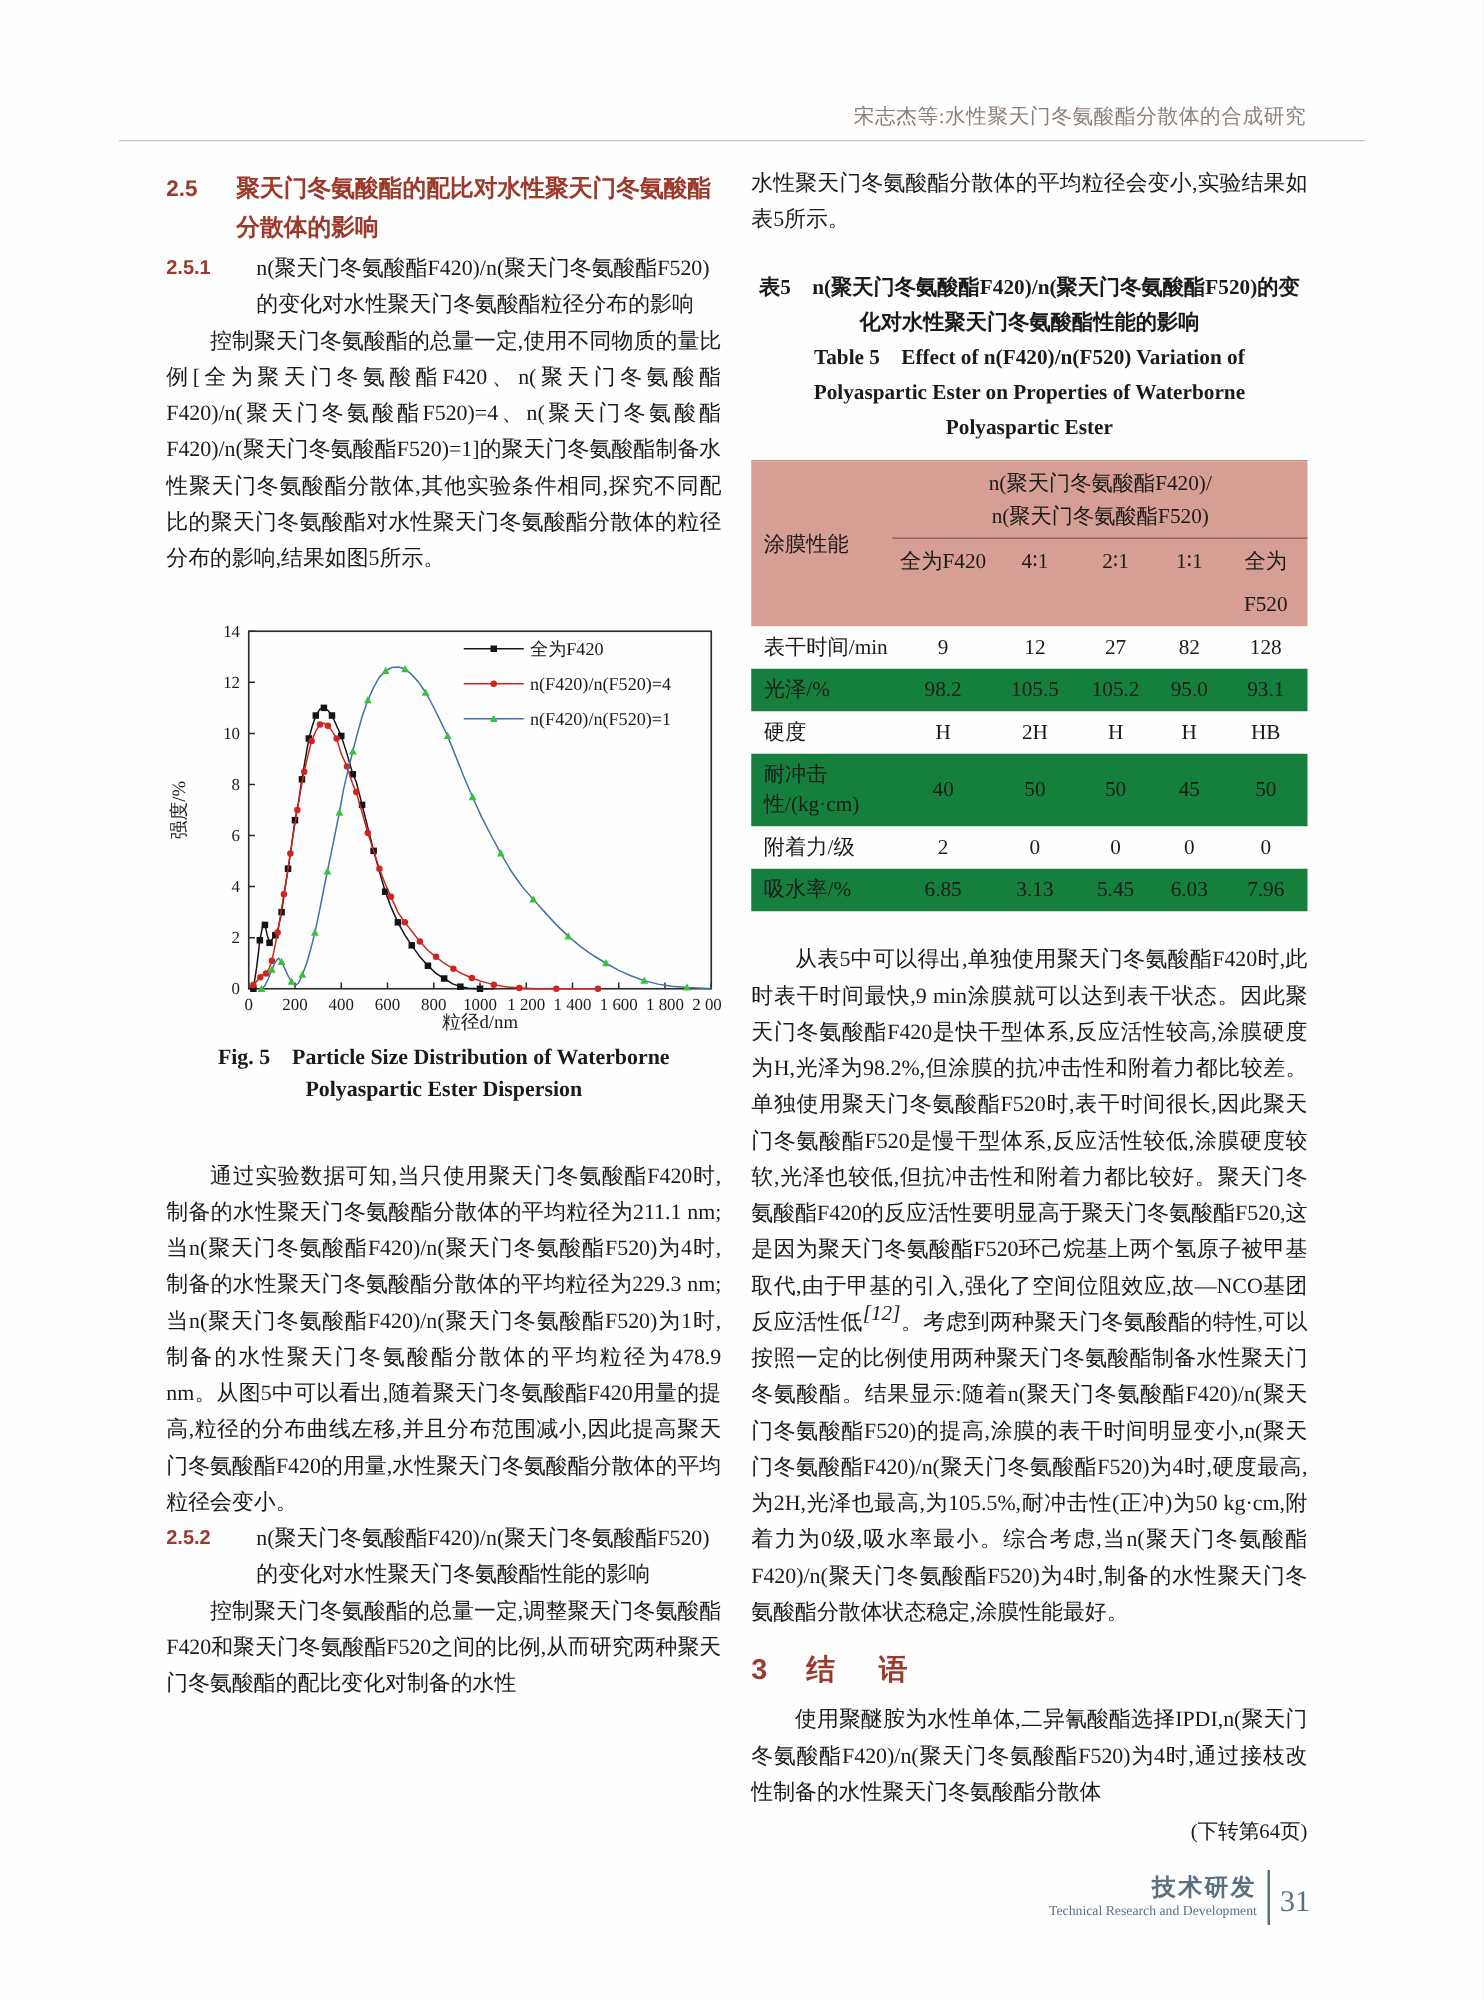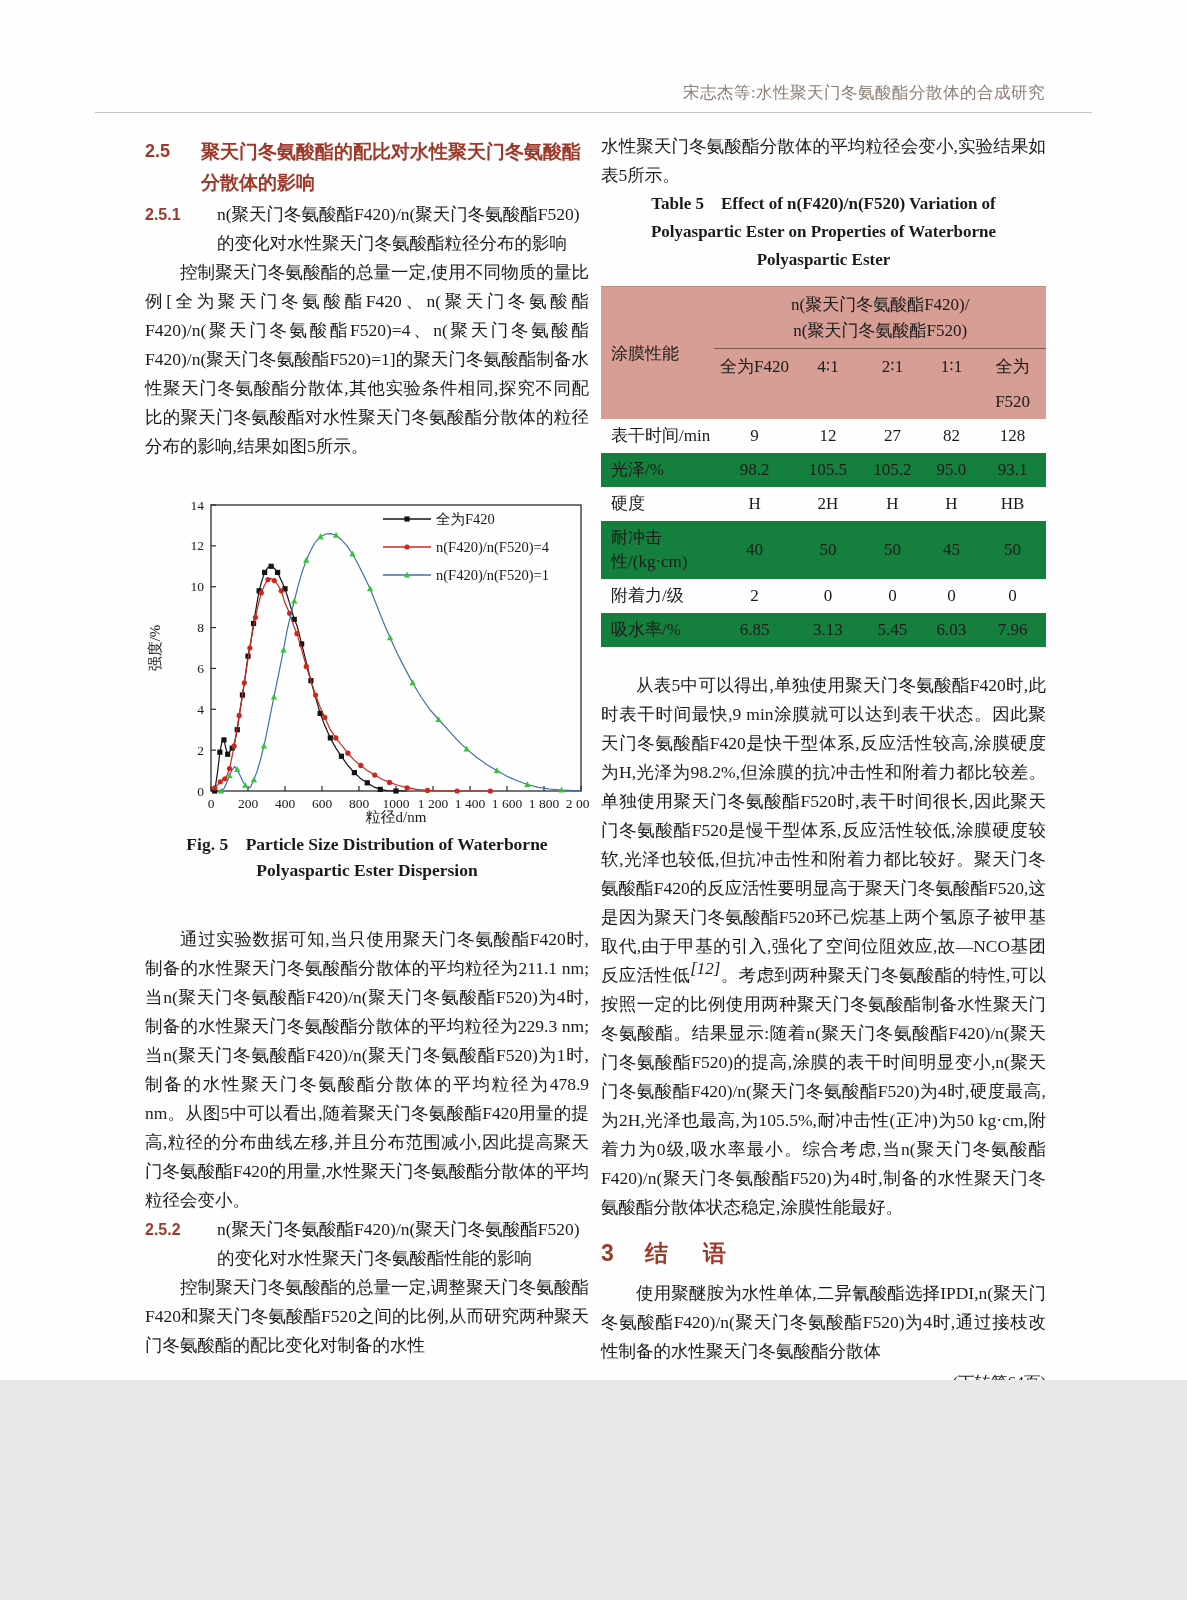--- a/index.html
+++ b/index.html
@@ -1,21 +1,21 @@
 <!DOCTYPE html>
 <html><head>
 <meta charset="utf-8">
 <style>
   html,body{margin:0;padding:0;background:#e8e8e8;}
-  #page{position:relative;width:1187px;height:1380px;background:#fefefe;margin:0 auto;
+  #page{position:relative;width:1187px;height:1600px;background:#fefefe;margin:0 auto;
         font-family:"Liberation Serif","DejaVu Serif",serif;color:#1a1a1a;overflow:hidden;}
   .running-head{position:absolute;top:82px;left:95px;right:142px;text-align:right;
         font-size:16.5px;color:#8c7f75;letter-spacing:0.5px;}
   .head-rule{position:absolute;top:112px;left:95px;right:95px;height:1px;background:#cac5c0;}
-  .col-left{position:absolute;left:133px;top:132px;width:444px;margin-left:12px;}
+  .col-left{position:absolute;left:133px;top:132px;width:444px;}
   .col-right{position:absolute;left:601px;top:132px;width:445px;}
   p.body{font-size:17.5px;line-height:29px;text-align:justify;margin:0;}
   .indent{text-indent:2em;}
   
   .sec-h2{display:flex;font-weight:bold;font-size:19px;line-height:31px;color:#9c392b;margin:4px 0 2px 0;}
   .sec-h2 .num{flex:0 0 56px;font-family:"Liberation Sans","DejaVu Sans",sans-serif;font-size:18px;}
   .sec-h3{display:flex;font-size:17.5px;line-height:29px;margin:0;}
   .sec-h3 .num{flex:0 0 72px;color:#9c392b;font-weight:bold;
         font-family:"Liberation Sans","DejaVu Sans",sans-serif;font-size:16px;}
   .sec-h3 .ttl{flex:1;}
@@ -218,20 +218,21 @@
       <span class="ttl">n(聚天门冬氨酸酯F420)/n(聚天门冬氨酸酯F520)的变化对水性聚天门冬氨酸酯性能的影响</span>
     </div>
 
     <p class="body indent">控制聚天门冬氨酸酯的总量一定,调整聚天门冬氨酸酯F420和聚天门冬氨酸酯F520之间的比例,从而研究两种聚天门冬氨酸酯的配比变化对制备的水性</p>
   </div>
 
   <div class="col-right">
 
     <p class="body">水性聚天门冬氨酸酯分散体的平均粒径会变小,实验结果如表5所示。</p>
 
+    <div class="tbl-cap-zh">表5　n(聚天门冬氨酸酯F420)/n(聚天门冬氨酸酯F520)的变化对水性聚天门冬氨酸酯性能的影响</div>
     <div class="tbl-cap-en">Table 5　Effect of n(F420)/n(F520) Variation of</div>
     <div class="tbl-cap-en">Polyaspartic Ester on Properties of Waterborne</div>
     <div class="tbl-cap-en">Polyaspartic Ester</div>
 
     <div class="tbl">
       <div class="t-head" id="t-head">
         <div class="left">涂膜性能</div>
         <div class="span">
           <div>n(聚天门冬氨酸酯F420)/</div>
           <div>n(聚天门冬氨酸酯F520)</div>

